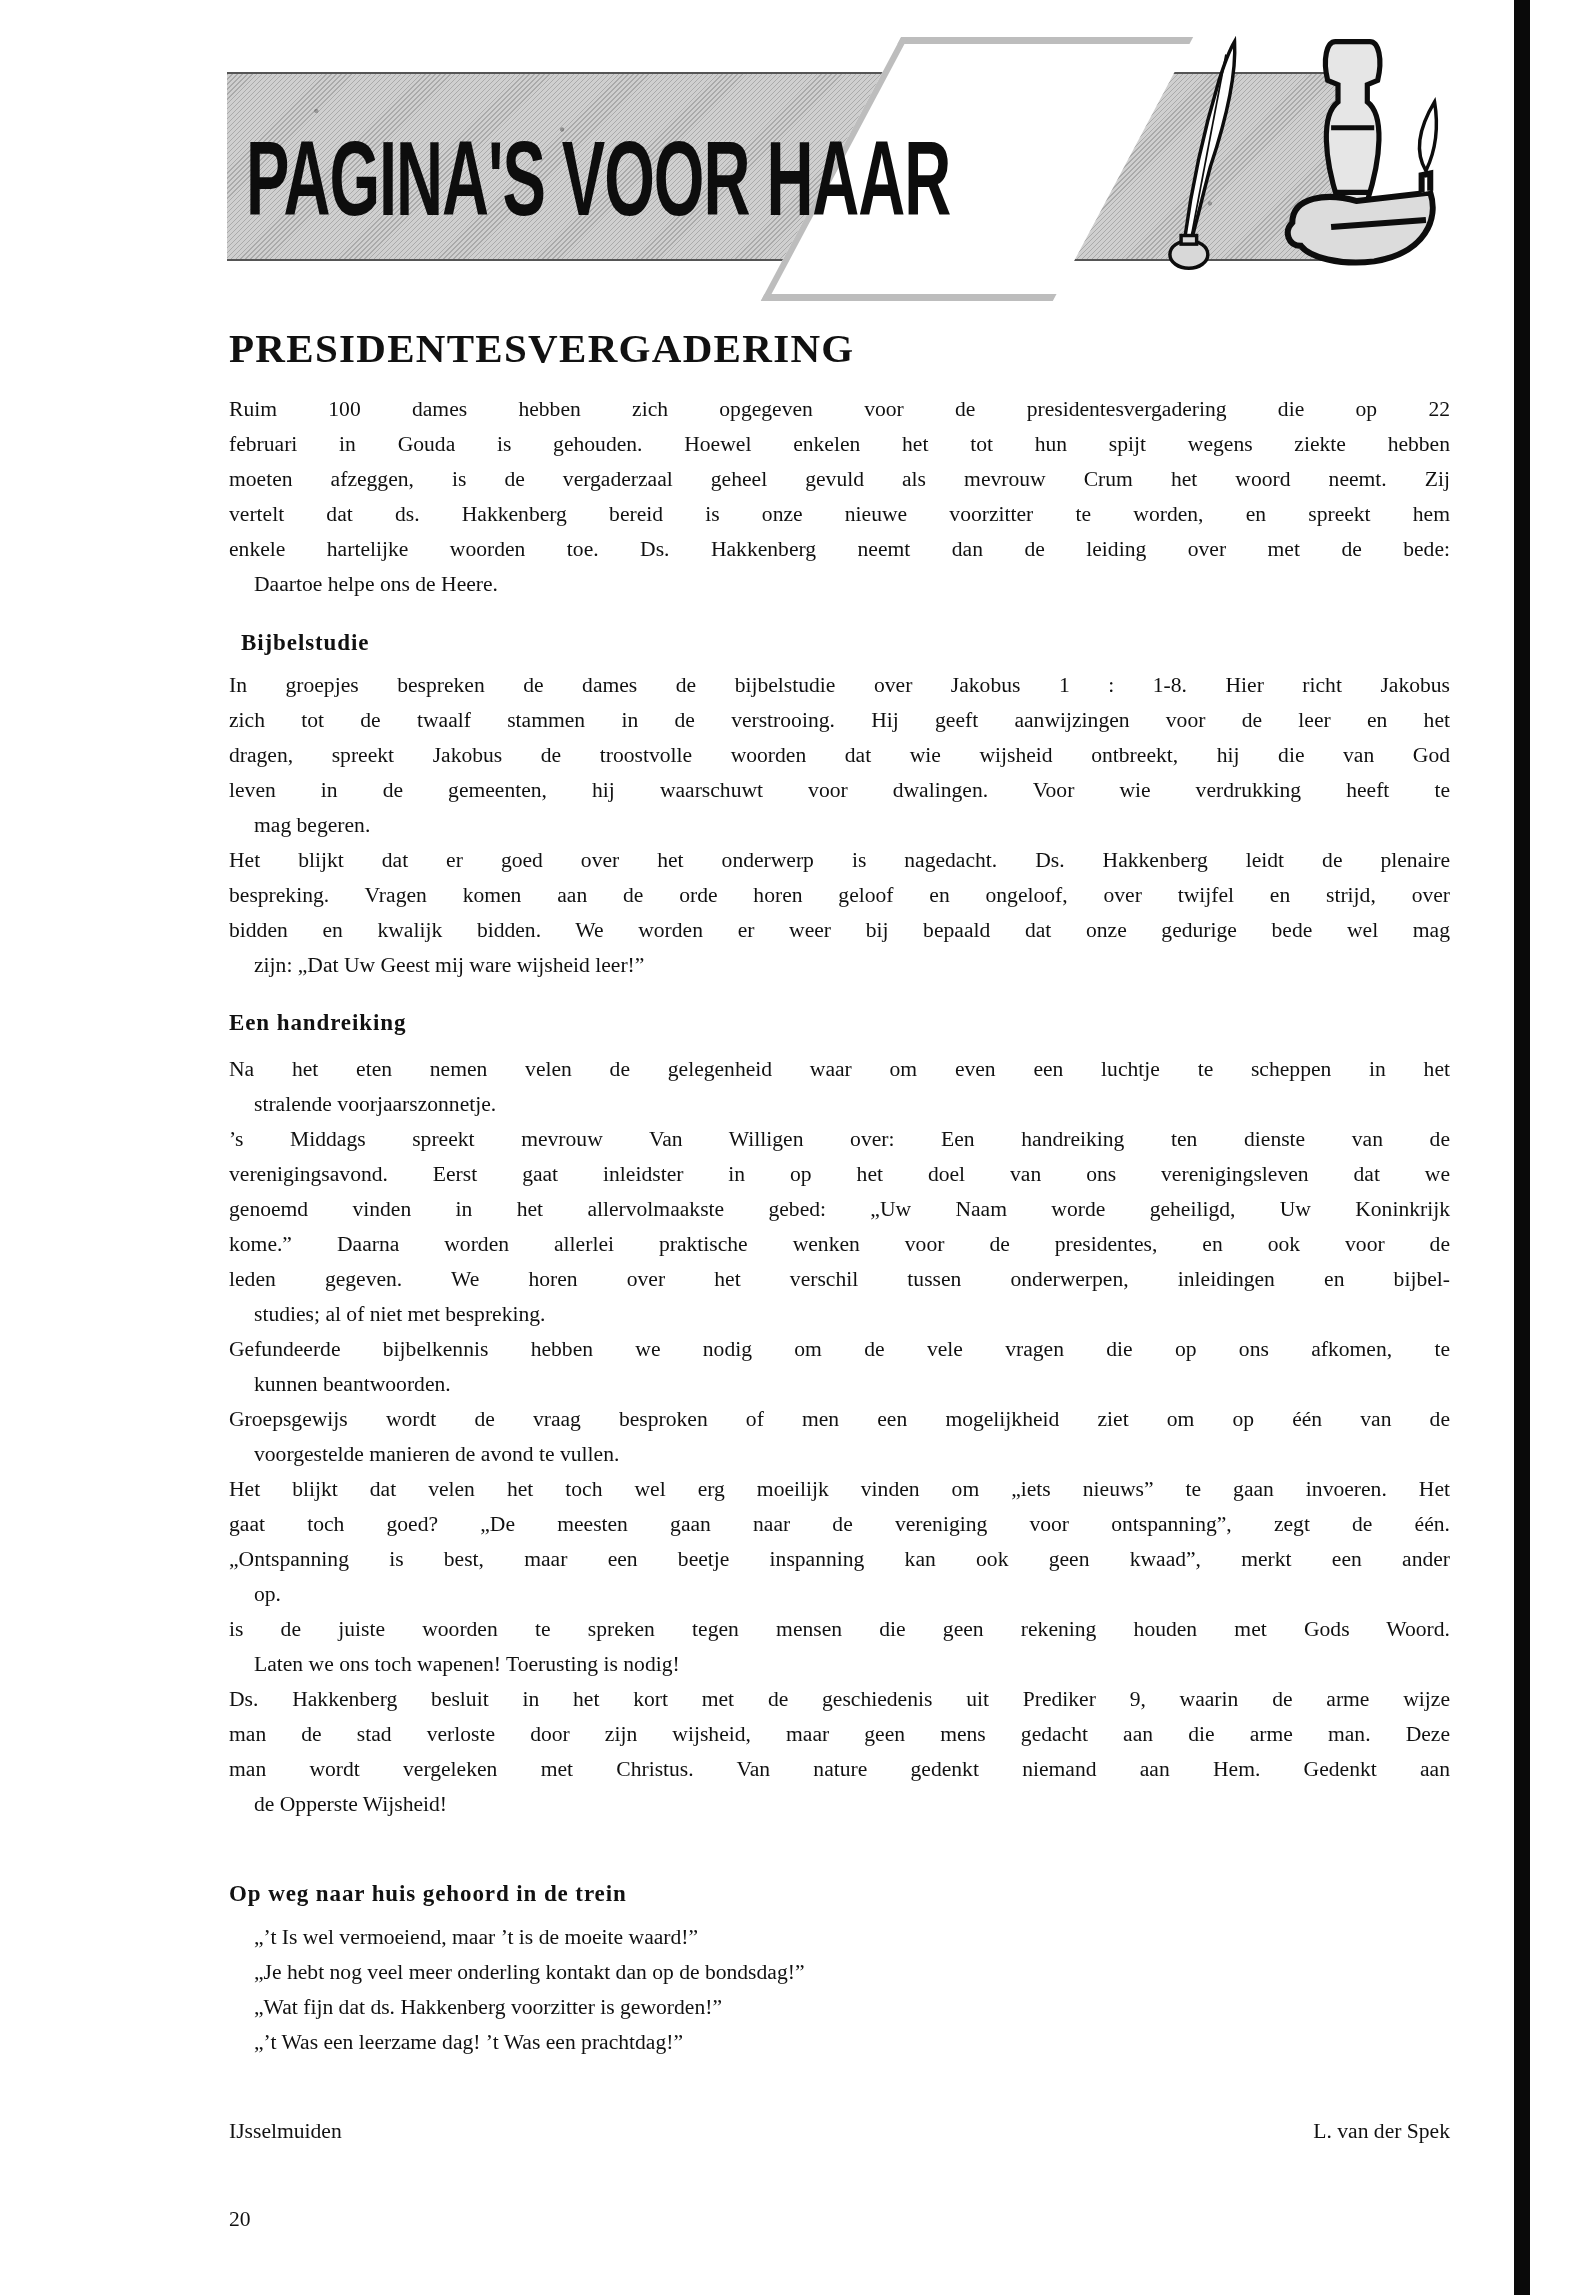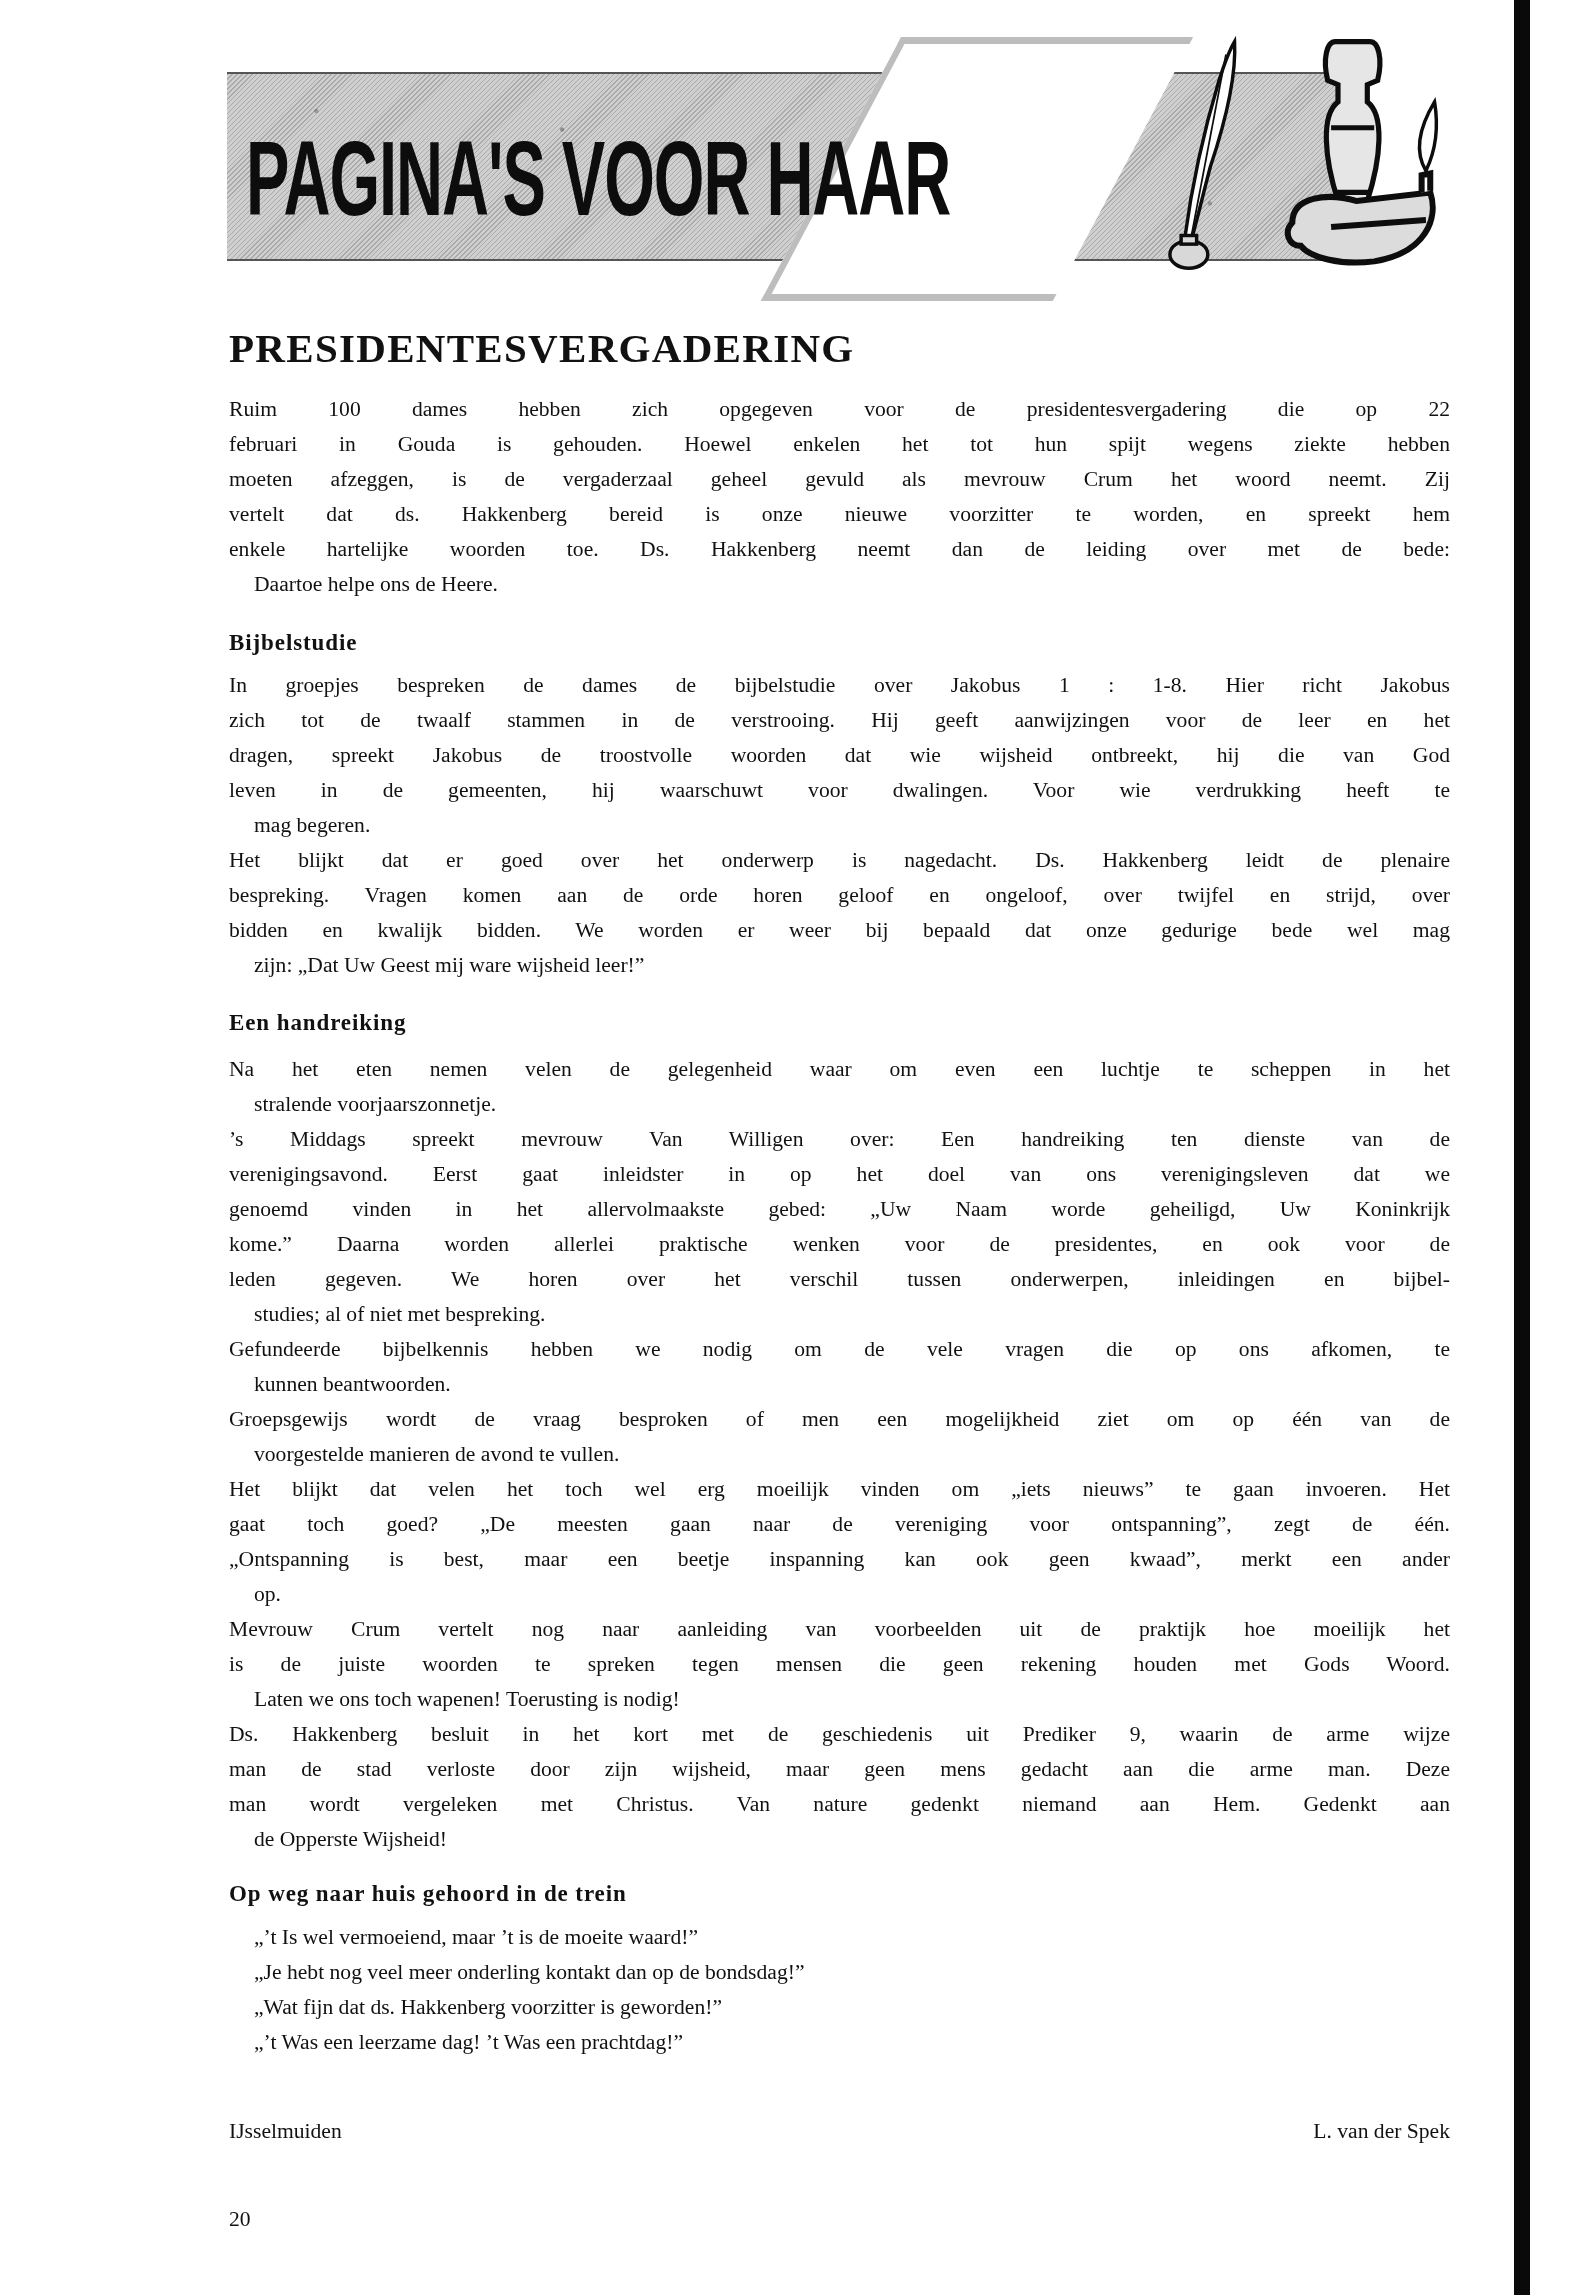--- a/index.html
+++ b/index.html
@@ -60,21 +60,21 @@
 
 <div class="block" style="top:392px;">
   <div class="line">Ruim 100 dames hebben zich opgegeven voor de presidentesvergadering die op 22</div>
   <div class="line">februari in Gouda is gehouden. Hoewel enkelen het tot hun spijt wegens ziekte hebben</div>
   <div class="line">moeten afzeggen, is de vergaderzaal geheel gevuld als mevrouw Crum het woord neemt. Zij</div>
   <div class="line">vertelt dat ds. Hakkenberg bereid is onze nieuwe voorzitter te worden, en spreekt hem</div>
   <div class="line">enkele hartelijke woorden toe. Ds. Hakkenberg neemt dan de leiding over met de bede:</div>
   <div class="line last">Daartoe helpe ons de Heere.</div>
 </div>
 
-<div class="block sub" style="top:625px;">Bijbelstudie</div>
+<div class="block sub" style="top:625px;margin-left:12px;">Bijbelstudie</div>
 <div class="block" style="top:668px;">
   <div class="line">In groepjes bespreken de dames de bijbelstudie over Jakobus 1 : 1-8. Hier richt Jakobus</div>
   <div class="line">zich tot de twaalf stammen in de verstrooing. Hij geeft aanwijzingen voor de leer en het</div>
   <div class="line">dragen, spreekt Jakobus de troostvolle woorden dat wie wijsheid ontbreekt, hij die van God</div>
   <div class="line">leven in de gemeenten, hij waarschuwt voor dwalingen. Voor wie verdrukking heeft te</div>
   <div class="line last">mag begeren.</div>
   <div class="line">Het blijkt dat er goed over het onderwerp is nagedacht. Ds. Hakkenberg leidt de plenaire</div>
   <div class="line">bespreking. Vragen komen aan de orde horen geloof en ongeloof, over twijfel en strijd, over</div>
   <div class="line">bidden en kwalijk bidden. We worden er weer bij bepaald dat onze gedurige bede wel mag</div>
   <div class="line last">zijn: „Dat Uw Geest mij ware wijsheid leer!”</div>
@@ -91,21 +91,20 @@
   <div class="line">leden gegeven. We horen over het verschil tussen onderwerpen, inleidingen en bijbel-</div>
   <div class="line last">studies; al of niet met bespreking.</div>
   <div class="line">Gefundeerde bijbelkennis hebben we nodig om de vele vragen die op ons afkomen, te</div>
   <div class="line last">kunnen beantwoorden.</div>
   <div class="line">Groepsgewijs wordt de vraag besproken of men een mogelijkheid ziet om op één van de</div>
   <div class="line last">voorgestelde manieren de avond te vullen.</div>
   <div class="line">Het blijkt dat velen het toch wel erg moeilijk vinden om „iets nieuws” te gaan invoeren. Het</div>
   <div class="line">gaat toch goed? „De meesten gaan naar de vereniging voor ontspanning”, zegt de één.</div>
   <div class="line">„Ontspanning is best, maar een beetje inspanning kan ook geen kwaad”, merkt een ander</div>
   <div class="line last">op.</div>
-  <div class="line">Mevrouw Crum vertelt nog naar aanleiding van voorbeelden uit de praktijk hoe moeilijk het</div>
   <div class="line">is de juiste woorden te spreken tegen mensen die geen rekening houden met Gods Woord.</div>
   <div class="line last">Laten we ons toch wapenen! Toerusting is nodig!</div>
   <div class="line">Ds. Hakkenberg besluit in het kort met de geschiedenis uit Prediker 9, waarin de arme wijze</div>
   <div class="line">man de stad verloste door zijn wijsheid, maar geen mens gedacht aan die arme man. Deze</div>
   <div class="line">man wordt vergeleken met Christus. Van nature gedenkt niemand aan Hem. Gedenkt aan</div>
   <div class="line last">de Opperste Wijsheid!</div>
 </div>
 
 <div class="block sub" style="top:1876px;">Op weg naar huis gehoord in de trein</div>
 <div class="block" style="top:1920px;">

